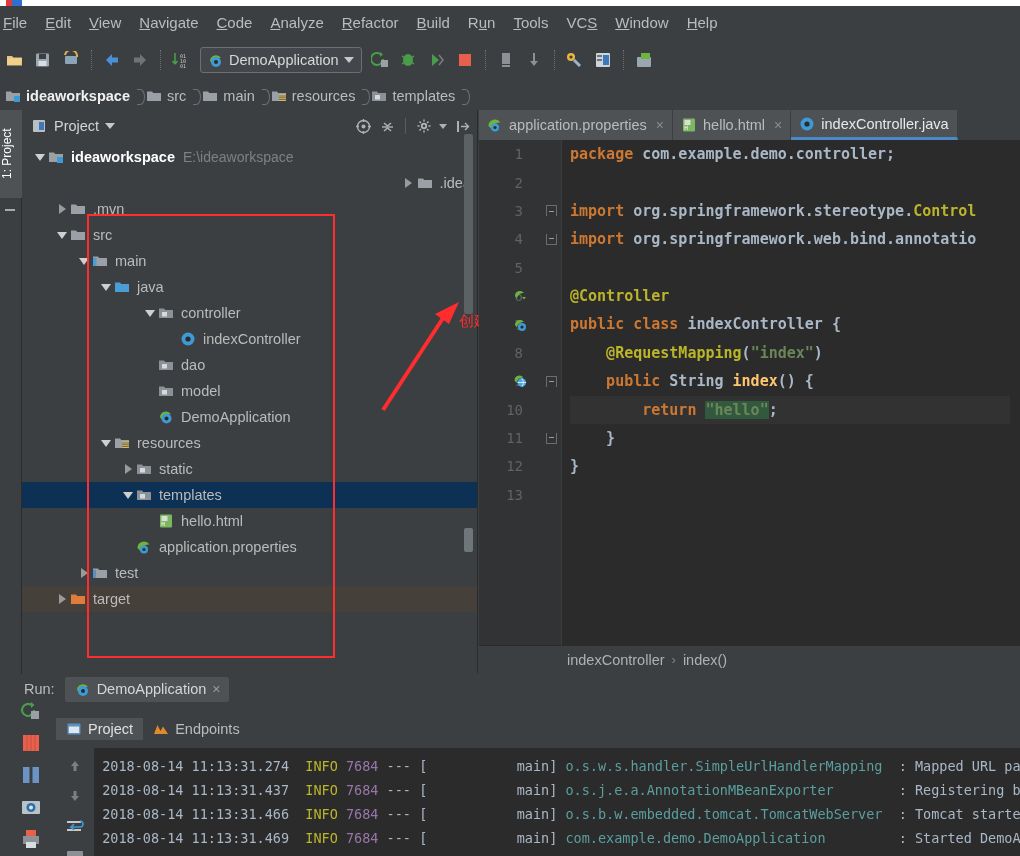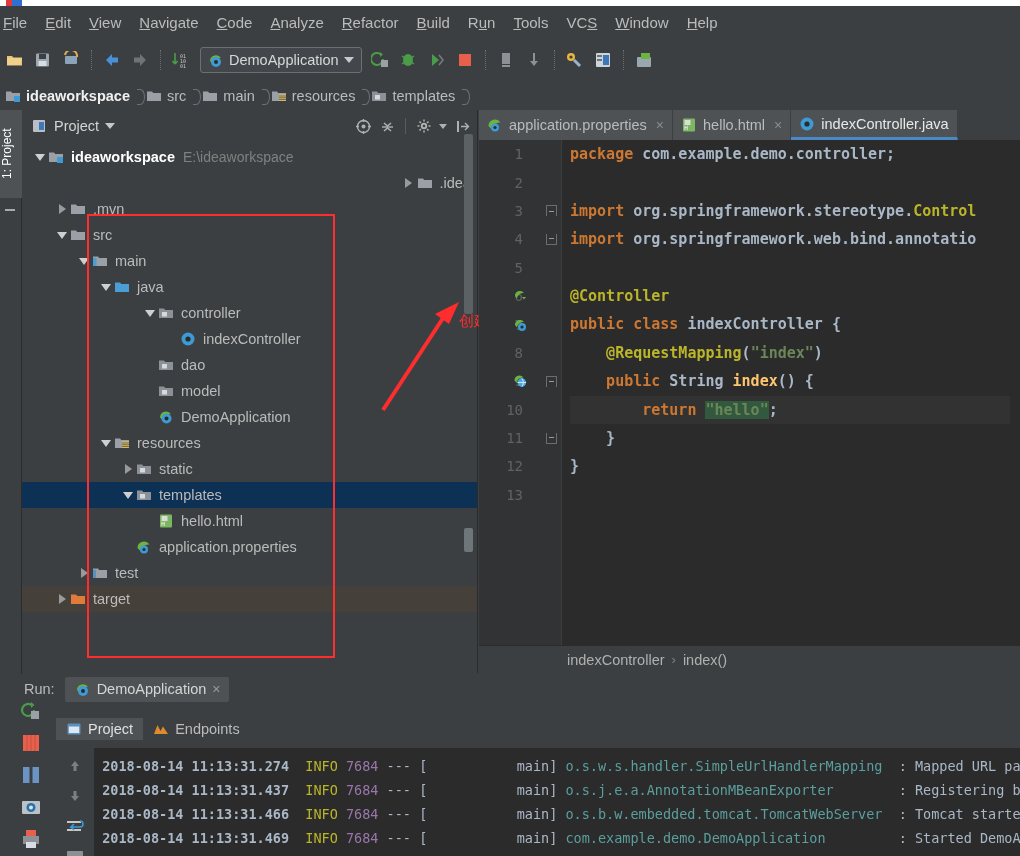--- a/index.html
+++ b/index.html
@@ -233,21 +233,21 @@
   .console-gutter {
     position:absolute; left: 56px; top: 748px; width: 38px; height: 108px;
     background:#3c3f41;
   }
   .console-body {
     position: absolute; left: 94px; top: 748px; width: 926px; height: 108px;
     background: #2b2b2b; font-family: "DejaVu Sans Mono", monospace;
     font-size: 13.5px; line-height: 24px; overflow: hidden; padding-top: 6px;
   }
   .logline { height: 24px; white-space: pre; }
-  .lg-date { color: #a9b7c6; font-weight: bold; }
+  .lg-date { color: #a9b7c6; }
   .lg-info { color: #bbb529; }
   .lg-pid  { color: #9876aa; }
   .lg-dash { color: #a9b7c6; }
   .lg-thread { color: #a9b7c6; }
   .lg-class { color: #5a9e9e; }
   .lg-msg  { color: #a9b7c6; }
 
   
   .ed-scroll {
     position:absolute; right:0; top:30px; width:10px; height:533px; background:#2b2b2b;

